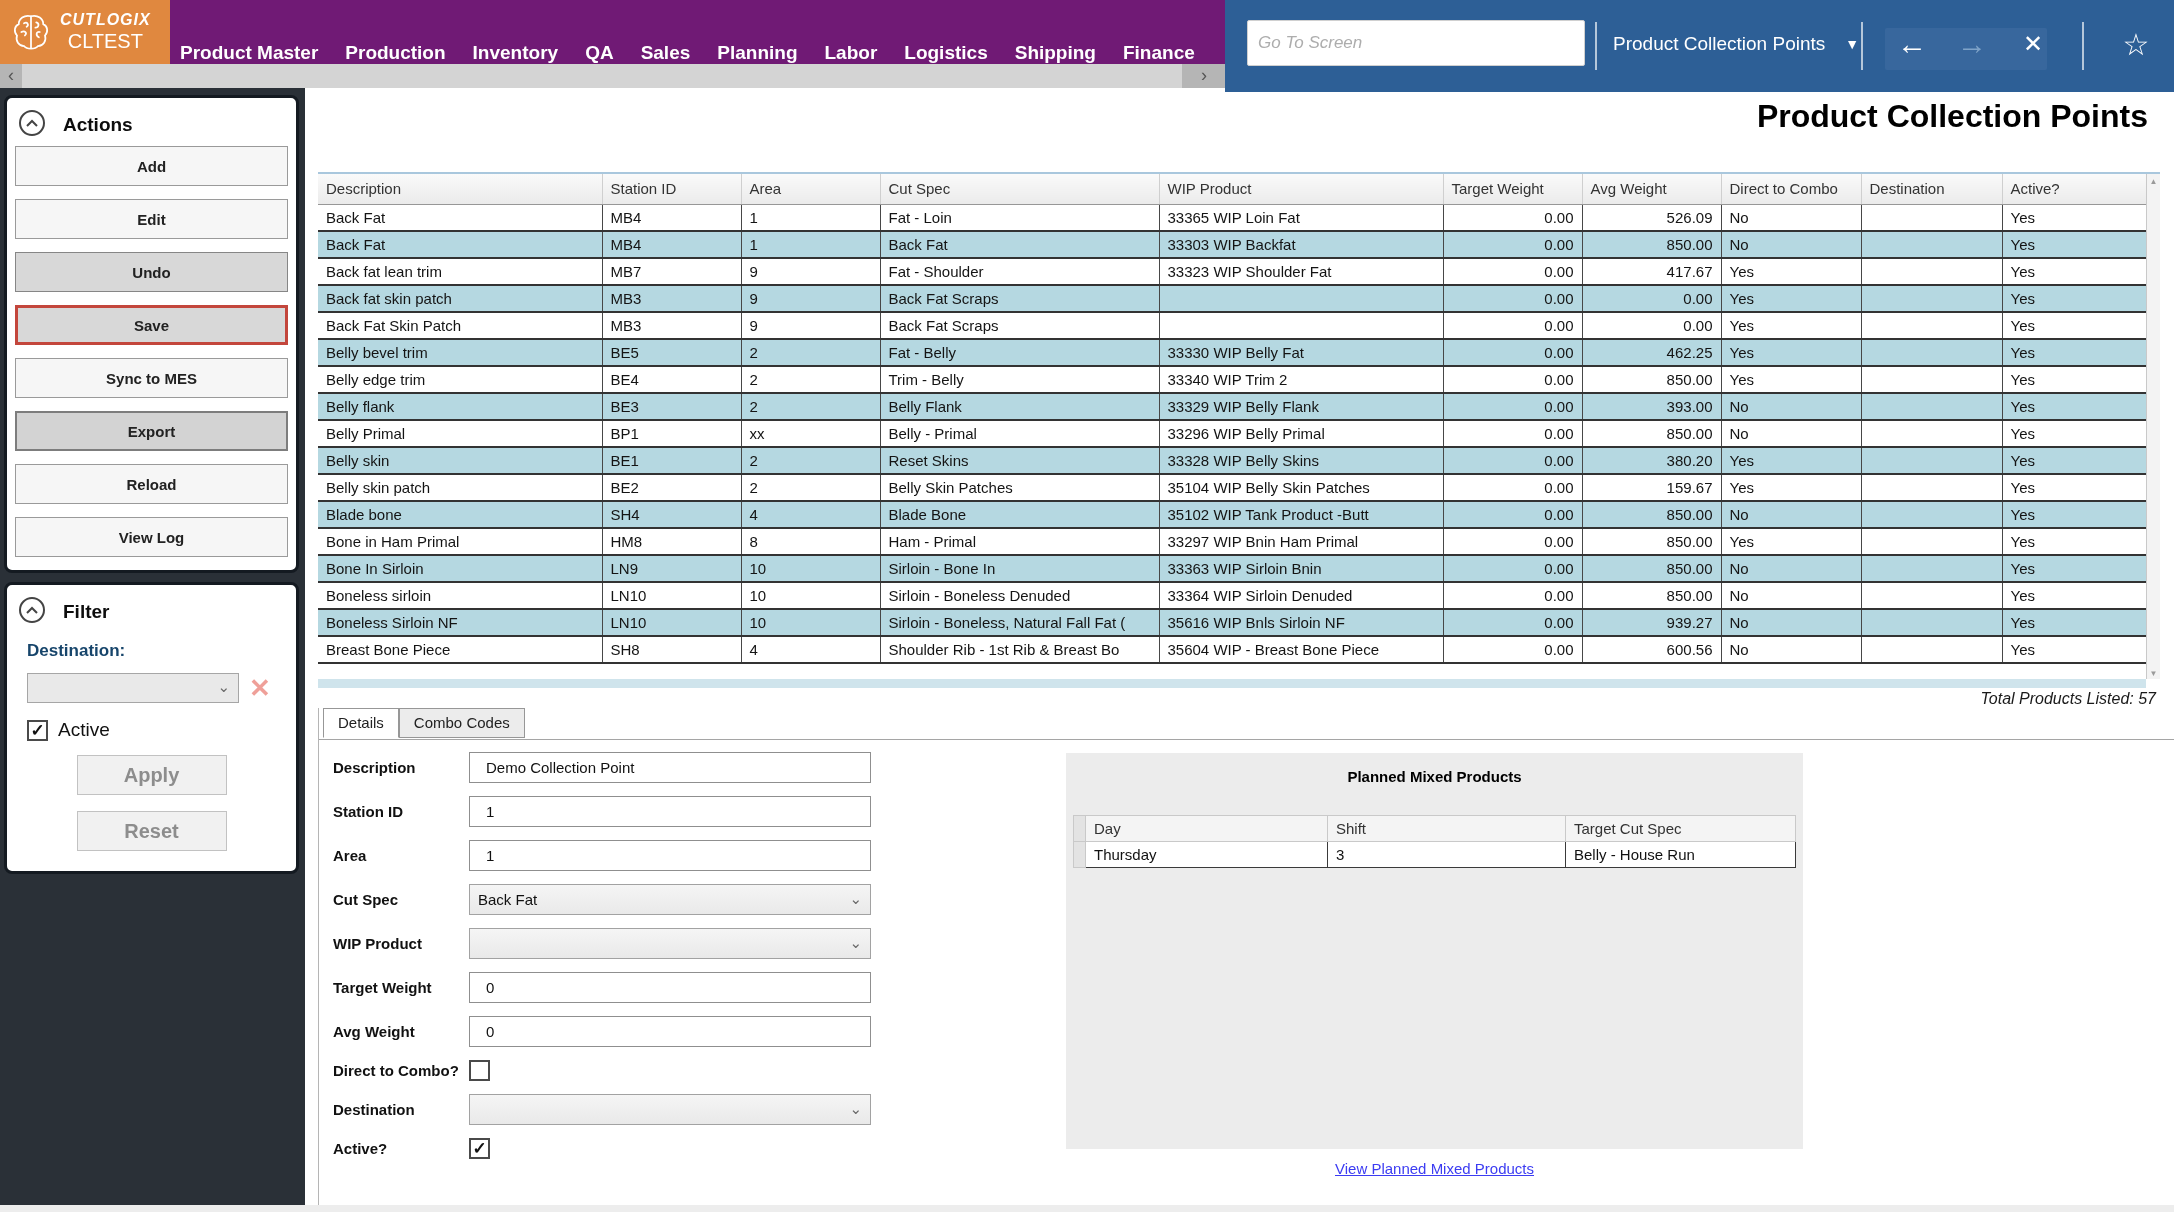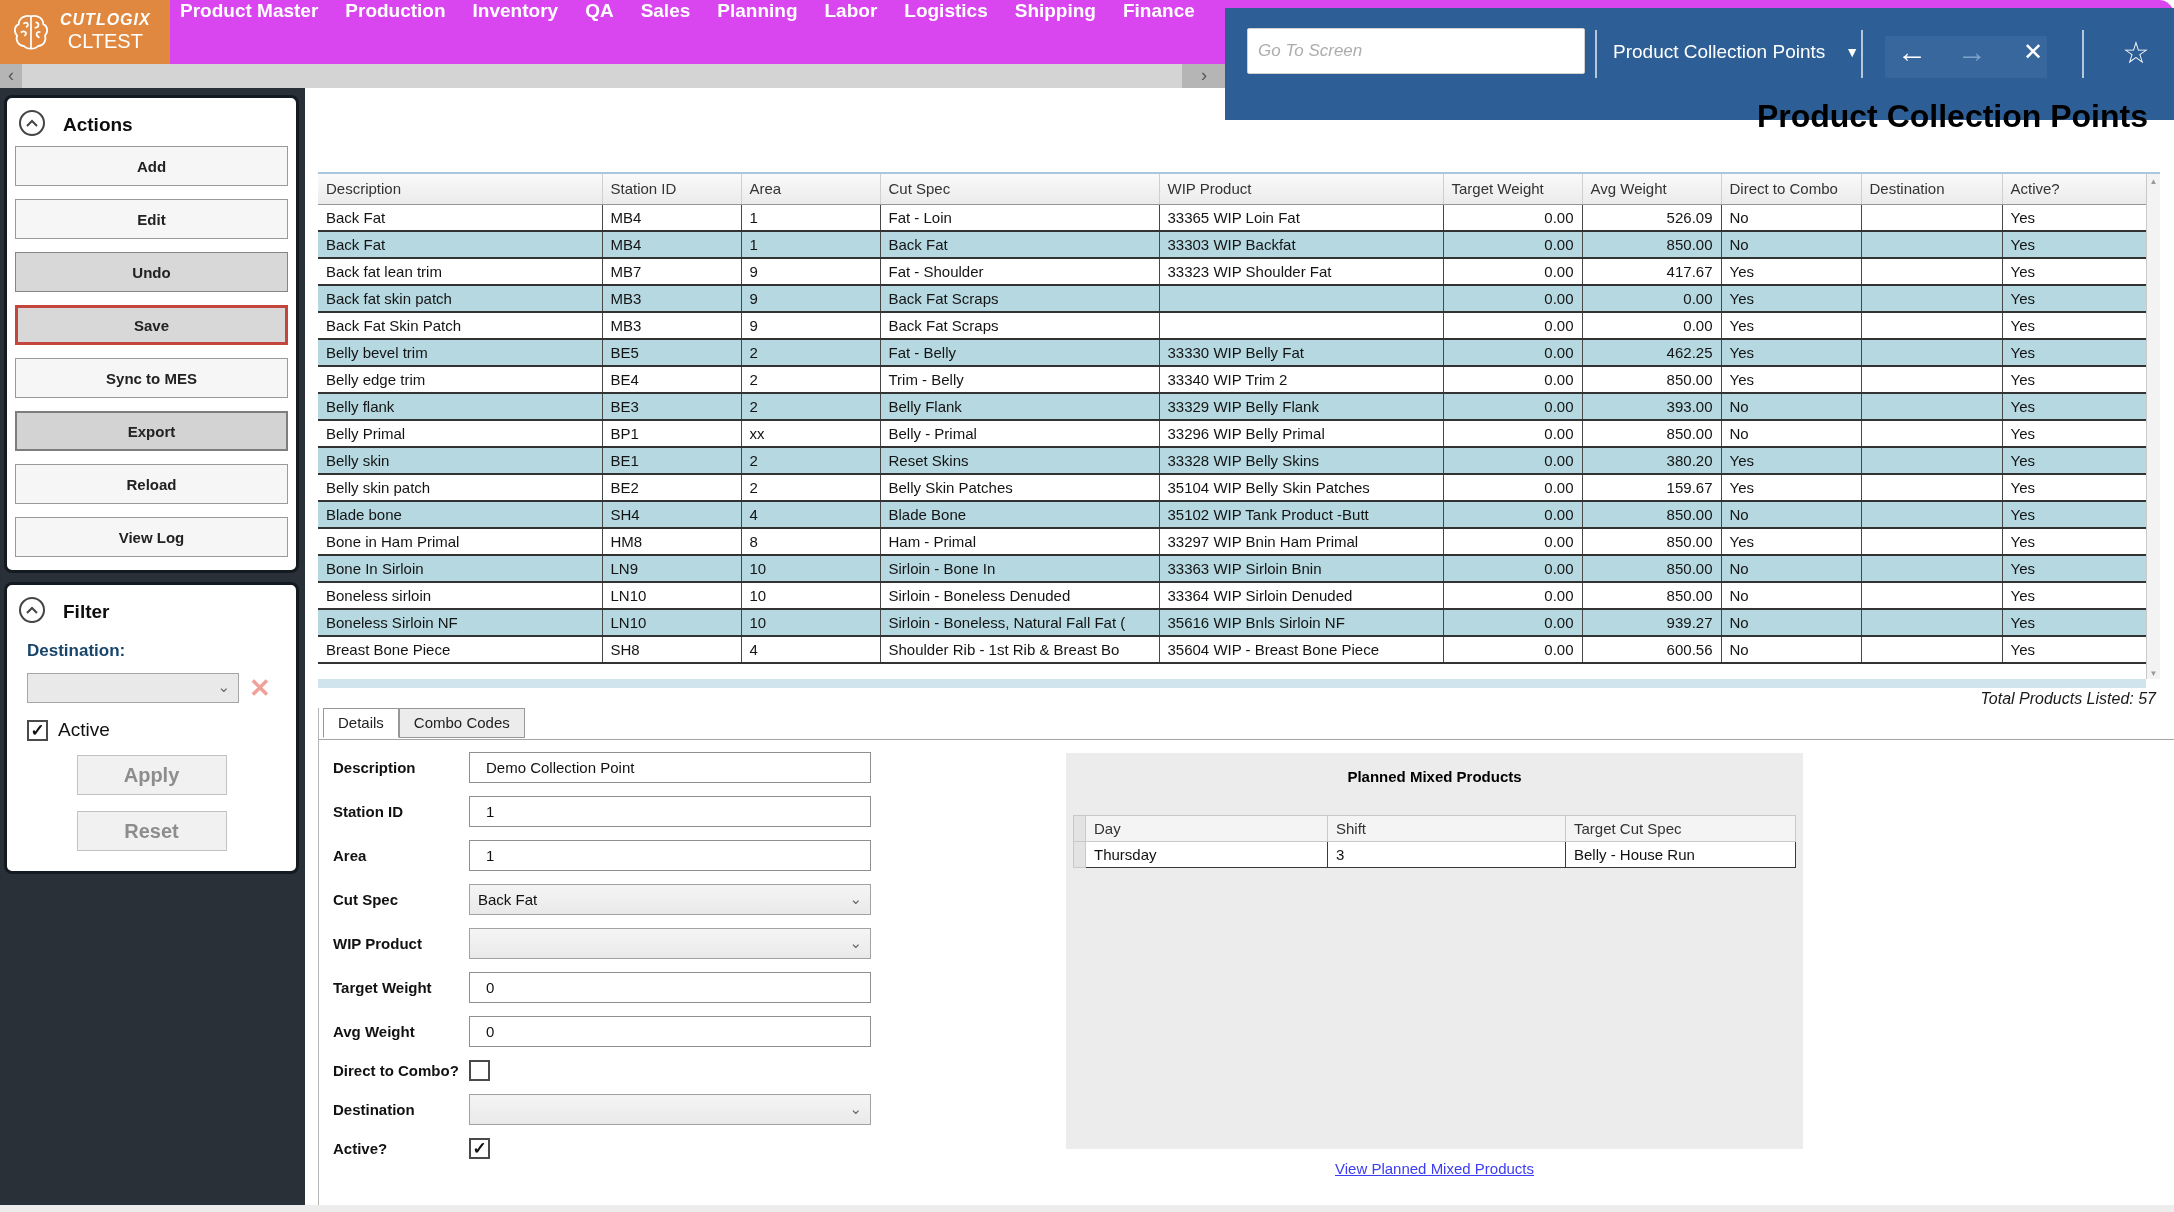--- a/index.html
+++ b/index.html
@@ -2,35 +2,35 @@
 <html><head>
 <meta charset="utf-8">
 <style>
   * { margin:0; padding:0; box-sizing:border-box; }
   html,body { background:#888; }
   .app {
     position:relative; width:2174px; height:1212px; overflow:hidden;
     background:#ffffff; font-family:"Liberation Sans", sans-serif;
   }
   
-  .topnav { position:absolute; left:0; top:0; width:2174px; height:64px; background:#d946ef;border-radius:15px; }
+  .topnav { position:absolute; left:0; top:0; width:2174px; height:64px; background:#701a75;border-radius:15px; }
   .logo { position:absolute; left:0; top:0; width:170px; height:64px; background:#e0883f;
           display:flex; align-items:center; padding-left:10px; gap:8px; }
   .logo-texts { display:flex; flex-direction:column; align-items:center; line-height:1.05; }
   .brand { color:#fff; font-weight:bold; font-style:italic; font-size:16px; letter-spacing:1px; }
   .env { color:#fff; font-size:20px; margin-top:2px; }
   .nav-items { position:absolute; left:180px; top:0; width:1042px; height:64px;
-               display:flex; align-items:flex-start; gap:27px; overflow:hidden; white-space:nowrap; }
+               display:flex; align-items:flex-end; gap:27px; overflow:hidden; white-space:nowrap; }
   .nav-item { color:#fff; font-weight:bold; font-size:19px; cursor:pointer; flex:0 0 auto; }
   
   .menuscroll { position:absolute; left:0; top:64px; width:1225px; height:24px; background:#b5b5b5; }
   .menuscroll .thumb { position:absolute; left:22px; top:0; width:1160px; height:24px; background:#d4d4d4; }
   .scroll-arrow { position:absolute; top:0; height:24px; line-height:22px; color:#555; font-size:18px; width:18px; text-align:center; }
   
-  .bluebar { position:absolute; left:1225px; top:8px; width:949px; height:112px; background:#2d5f96; }
+  .bluebar { position:absolute; left:1225px; top:0; width:949px; height:92px; background:#2d5f96; }
   .goto { position:absolute; left:22px; top:20px; width:338px; height:46px; background:#fff;
           border:1px solid #d0d0d0; border-radius:2px; font-size:17px; padding:0 10px;
           font-family:"Liberation Sans", sans-serif; }
   .goto::placeholder { color:#adadad; font-style:italic; }
   .vsep { position:absolute; top:22px; height:48px; width:2px; background:rgba(255,255,255,.65); }
   .screen-select { position:absolute; left:388px; top:0; height:88px; display:flex; align-items:center; gap:20px;
                    color:#fff; font-size:19px; cursor:pointer; }
   .screen-caret { font-size:14px; }
   .navbtns-bg { position:absolute; left:660px; top:28px; width:162px; height:42px; background:#38679d; border-radius:2px; }
   .bb-btn { position:absolute; top:0; height:88px; display:flex; align-items:center; justify-content:center;

